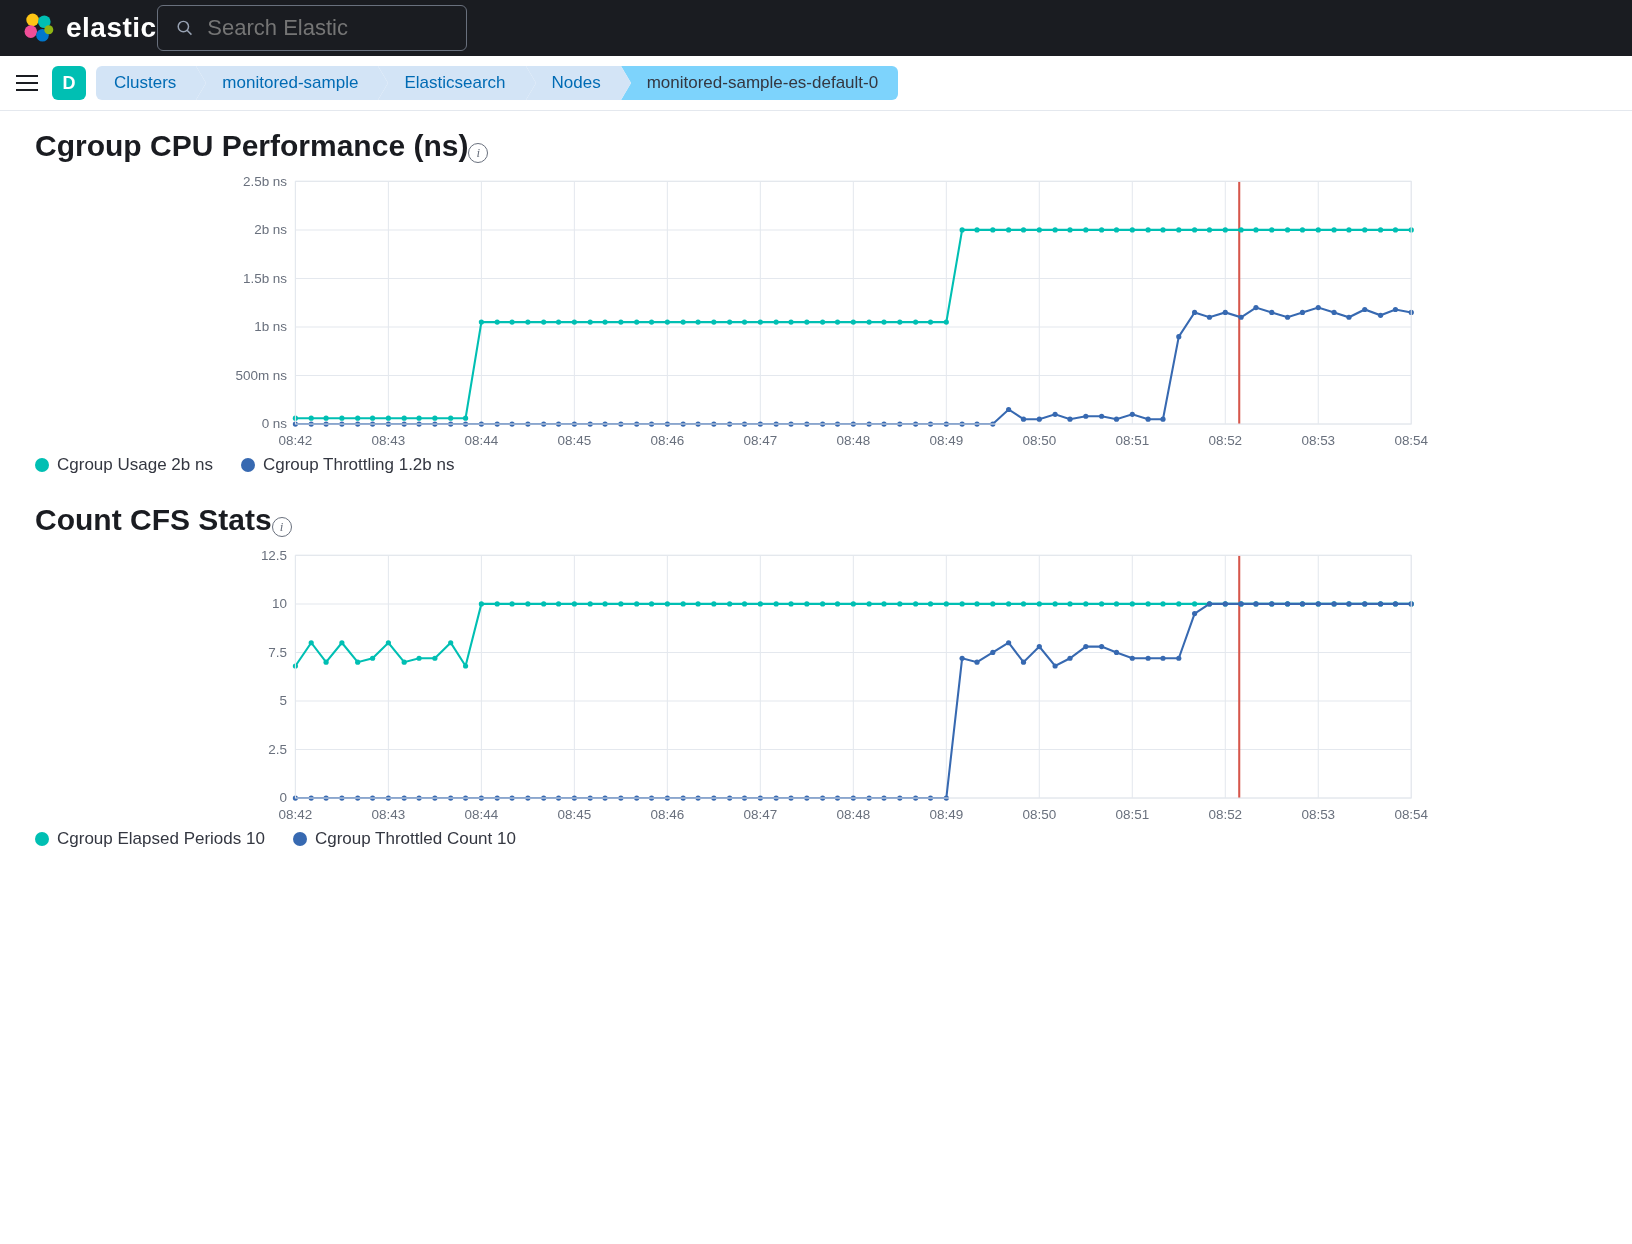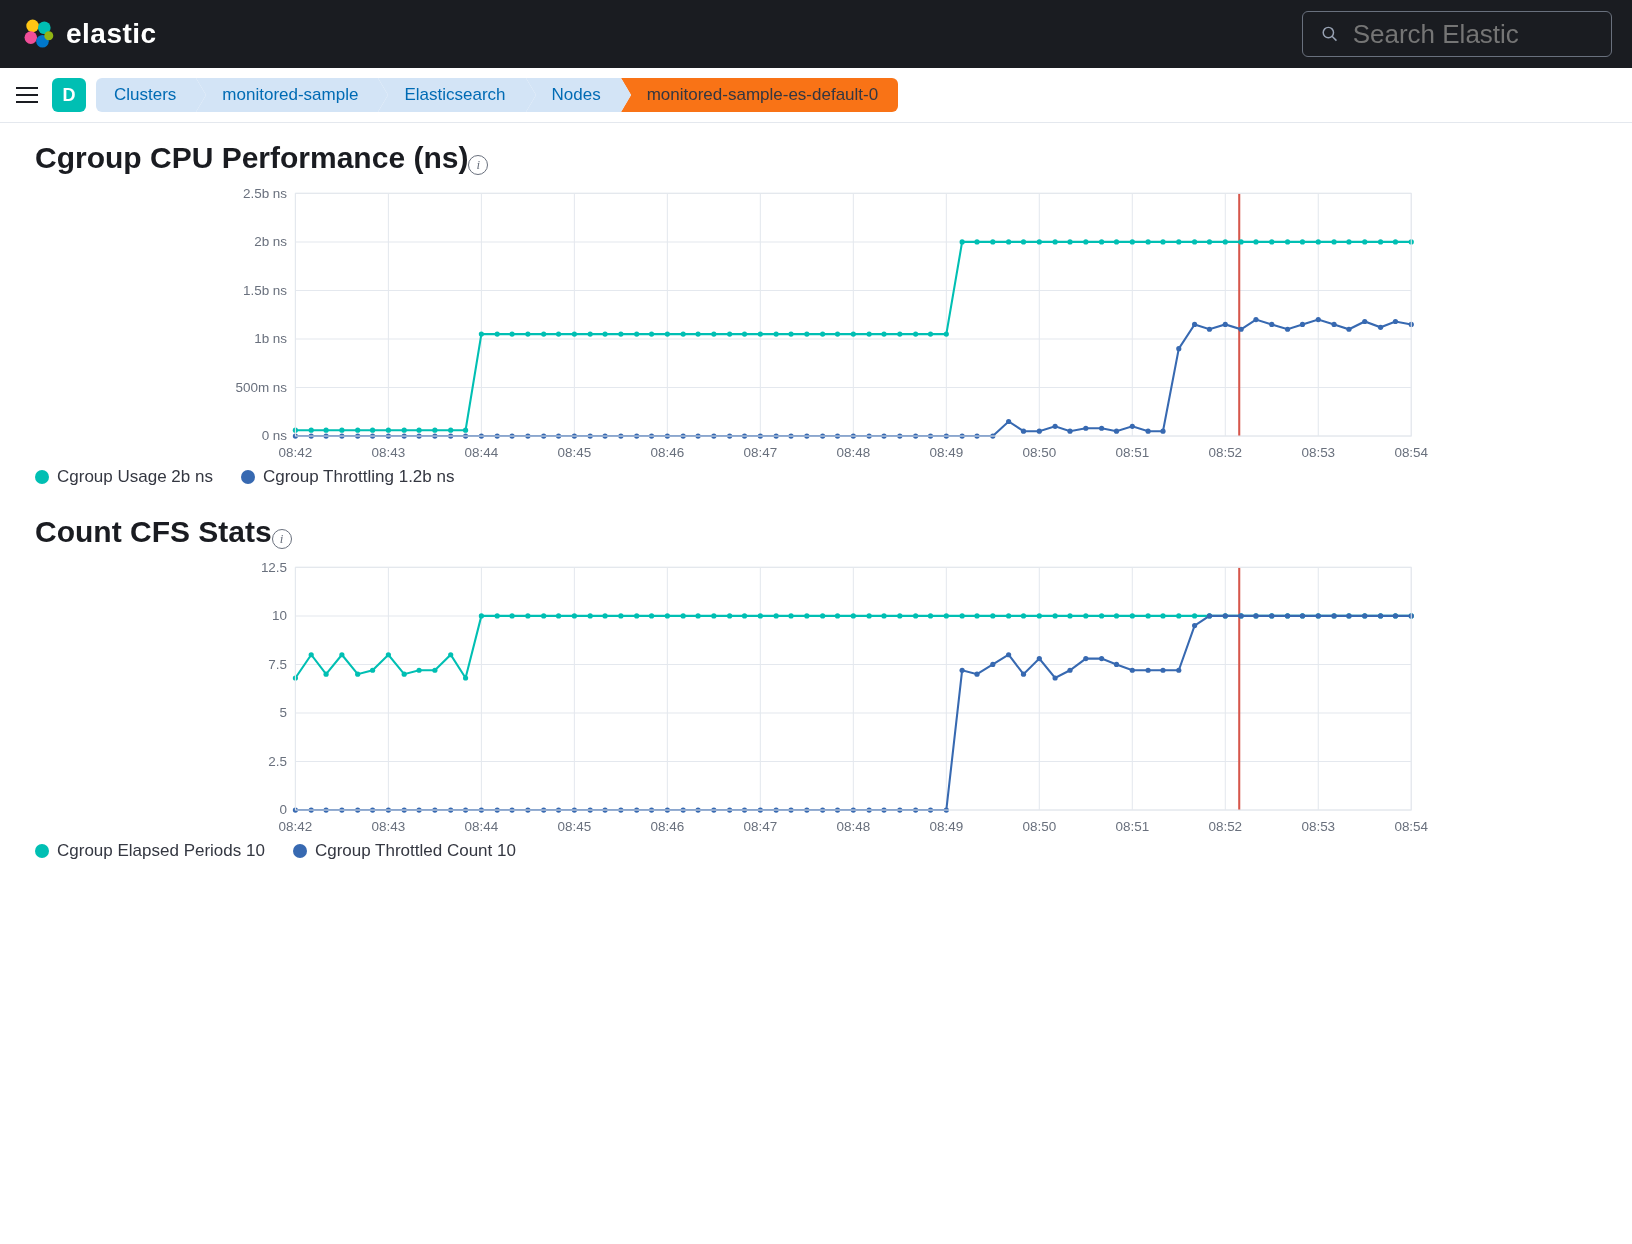--- a/index.html
+++ b/index.html
@@ -1,33 +1,33 @@
 <!DOCTYPE html>
 <html><head>
 <meta charset="utf-8">
 <style>
   *{margin:0;padding:0;box-sizing:border-box}
   body{font-family:-apple-system,BlinkMacSystemFont,"Segoe UI",Helvetica,Arial,sans-serif;color:#1a1c21;background:#fff}
-  .topbar{background:#1a1c21;height:68px;display:flex;align-items:center;padding:16px 20px;justify-content:space-between}
+  .topbar{background:#1a1c21;height:56px;display:flex;align-items:center;padding:16px 20px;justify-content:flex-start}
   .brand{display:flex;align-items:center;gap:10px}
   .brand-name{color:#fff;font-size:28px;font-weight:600;letter-spacing:.5px}
   .logo{width:36px;height:36px}
   .search-wrap{border:1px solid #69707d;border-radius:6px;display:flex;align-items:center;gap:14px;padding:8px 18px;width:310px;height:46px}
-  .search-wrap input{background:transparent;border:0;outline:0;color:#98a2b3;font-size:26px;width:100%}
+  .search-wrap input{background:transparent;border:0;outline:0;color:#98a2b3;font-size:22px;width:100%}
   .bar2{display:flex;align-items:center;gap:10px;padding:10px 12px;border-bottom:1px solid #e4e8ee}
   .hamburger{cursor:pointer;padding:4px}
   .hamburger div{width:22px;height:2px;background:#1a1c21;margin:5px 0}
   .appicon{width:34px;height:34px;background:#00bfb3;border-radius:6px;display:flex;align-items:center;justify-content:center;color:#fff;font-weight:700;font-size:18px}
   .crumbs{display:flex;align-items:flex-end}
   .crumb{position:relative;height:34px;display:flex;align-items:center;padding:0 20px 0 26px;font-size:17px;color:#006bb4;font-weight:500;background:#d3e4f6}
   .crumb:first-child{border-radius:6px 0 0 6px;padding-left:18px}
   .crumb:last-child{border-radius:0 6px 6px 0}
   .crumb:not(:last-child)::after{content:"";position:absolute;right:-10px;top:0;border-left:10px solid #d3e4f6;border-top:17px solid transparent;border-bottom:17px solid transparent;z-index:2}
   .crumb:not(:first-child)::before{content:"";position:absolute;left:0;top:0;border-left:10px solid #fff;border-top:17px solid transparent;border-bottom:17px solid transparent}
-  .crumb.muted{background:#f97316;color:#343741}
+  .crumb.muted{background:#7dd3fc;color:#343741}
   .crumb.muted::after{border-left-color:#d3dae6}
   .content{padding:18px 35px}
   .chart-block{margin-bottom:28px}
   .title-row{display:flex;align-items:flex-end;gap:0;margin-bottom:8px}
   .chart-title{font-size:30px;font-weight:800}
   .info-icon{width:20px;height:20px;border:1.5px solid #69707d;border-radius:50%;display:flex;align-items:center;justify-content:center;font-size:13px;color:#69707d;font-style:italic;font-family:serif}
   .plot{width:100%;height:280px}
   .legend{display:flex;gap:28px;font-size:17px}
   .legend-item{display:flex;align-items:center;gap:8px;color:#343741}
   .dot{width:14px;height:14px;border-radius:50%}

